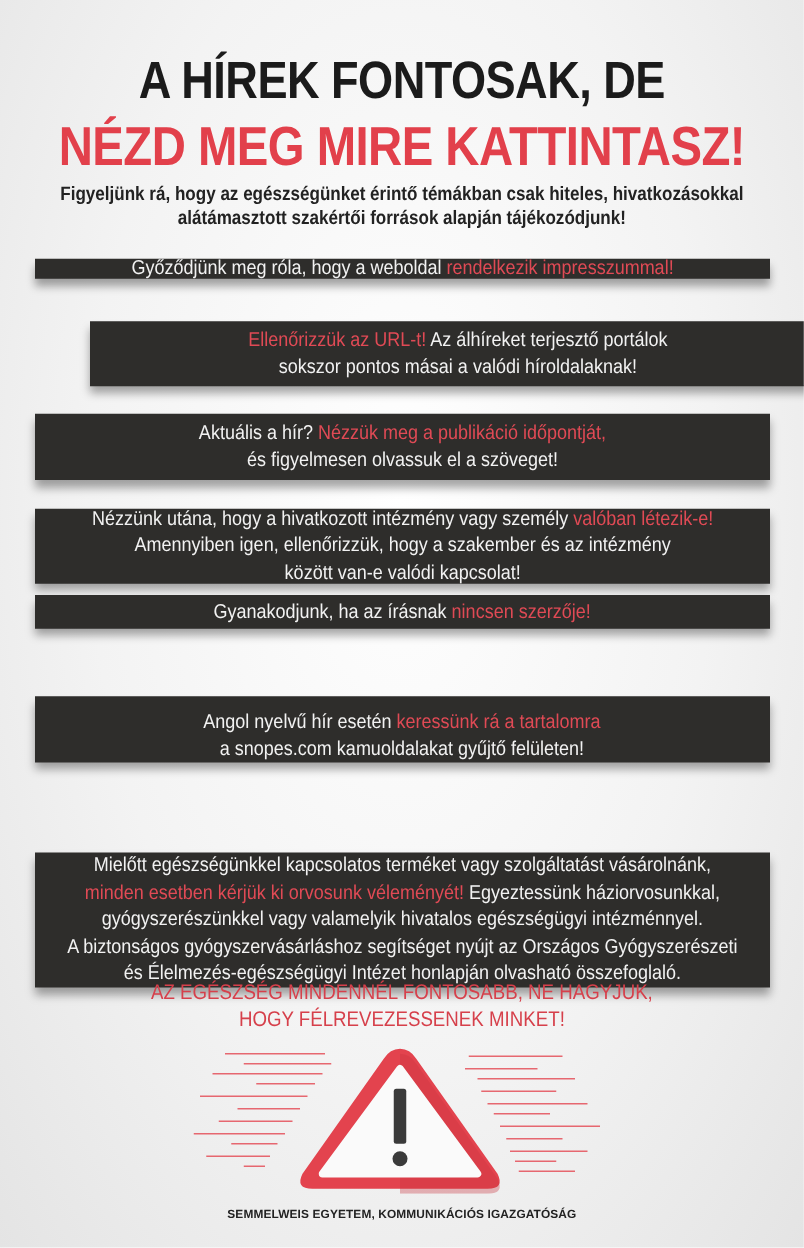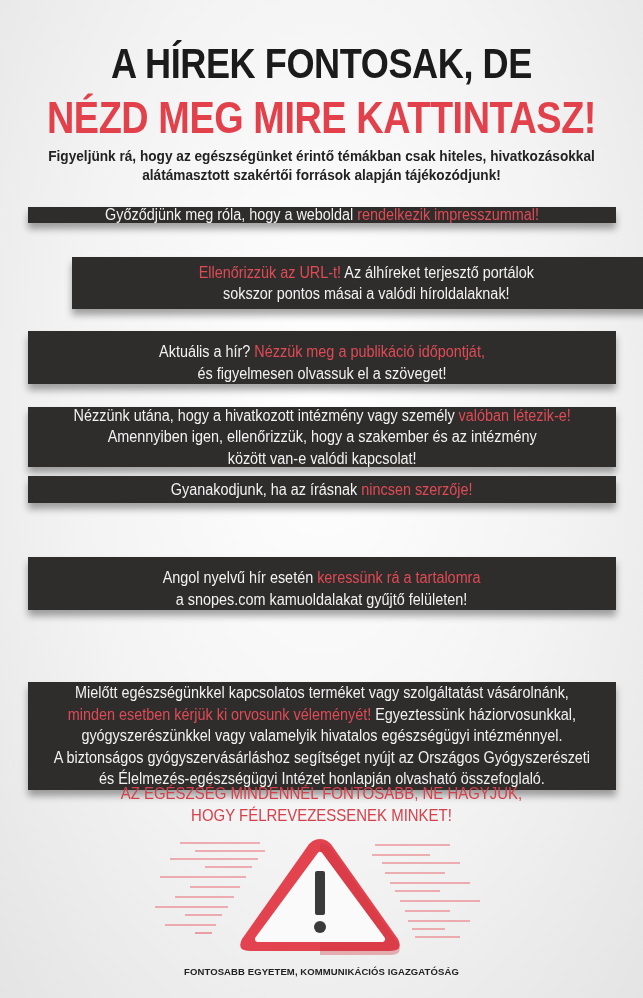--- a/index.html
+++ b/index.html
@@ -56,21 +56,21 @@
       <div class="inner">
         <div><span>Győződjünk meg róla, hogy a weboldal </span><span class="hl">rendelkezik impresszummal!</span></div>
       </div>
     </div>
   <div class="box" style="top:257px;height:52px;margin-left:44px;">
       <div class="inner">
         <div><span class="hl">Ellenőrizzük az URL-t!</span><span> Az álhíreket terjesztő portálok</span></div>
         <div><span>sokszor pontos másai a valódi híroldalaknak!</span></div>
       </div>
     </div>
-  <div class="box" style="top:331px;height:53px;align-items:flex-end;">
+  <div class="box" style="top:331px;height:53px;">
       <div class="inner">
         <div><span>Aktuális a hír? </span><span class="hl">Nézzük meg a publikáció időpontját,</span></div>
         <div><span>és figyelmesen olvassuk el a szöveget!</span></div>
       </div>
     </div>
   <div class="box" style="top:407px;height:60px;">
       <div class="inner">
         <div><span>Nézzünk utána, hogy a hivatkozott intézmény vagy személy </span><span class="hl">valóban létezik-e!</span></div>
         <div><span>Amennyiben igen, ellenőrizzük, hogy a szakember és az intézmény</span></div>
         <div><span>között van-e valódi kapcsolat!</span></div>
@@ -127,14 +127,14 @@
       <line x1="45" y1="98" x2="62" y2="98"></line>
         <line x1="265" y1="102" x2="310" y2="102"></line>
     </g>
     <path d="M170 4 Q178 4 183 12 L248 104 Q254 116 240 116 L100 116 Q86 116 92 104 L157 12 Q162 4 170 4 Z" fill="#e3434e"></path>
     <path d="M170 120 L240 120 Q254 120 248 108 L183 16 Q178 8 170 8 Z" fill="#c83440" opacity="0.35"></path>
     <path d="M170 20 L232 104 L108 104 Z" fill="#fafafa" stroke="#fafafa" stroke-width="6" stroke-linejoin="round"></path>
     <rect x="165" y="36" width="10" height="44" rx="2" fill="#3a3a3a"></rect>
     <circle cx="170" cy="92" r="6" fill="#3a3a3a"></circle>
   </svg>
 
-  <div class="footer">FONTOSABB EGYETEM, KOMMUNIKÁCIÓS IGAZGATÓSÁG</div>
+  <div class="footer">SEMMELWEIS EGYETEM, KOMMUNIKÁCIÓS IGAZGATÓSÁG</div>
 </div>
 
 </body></html>

